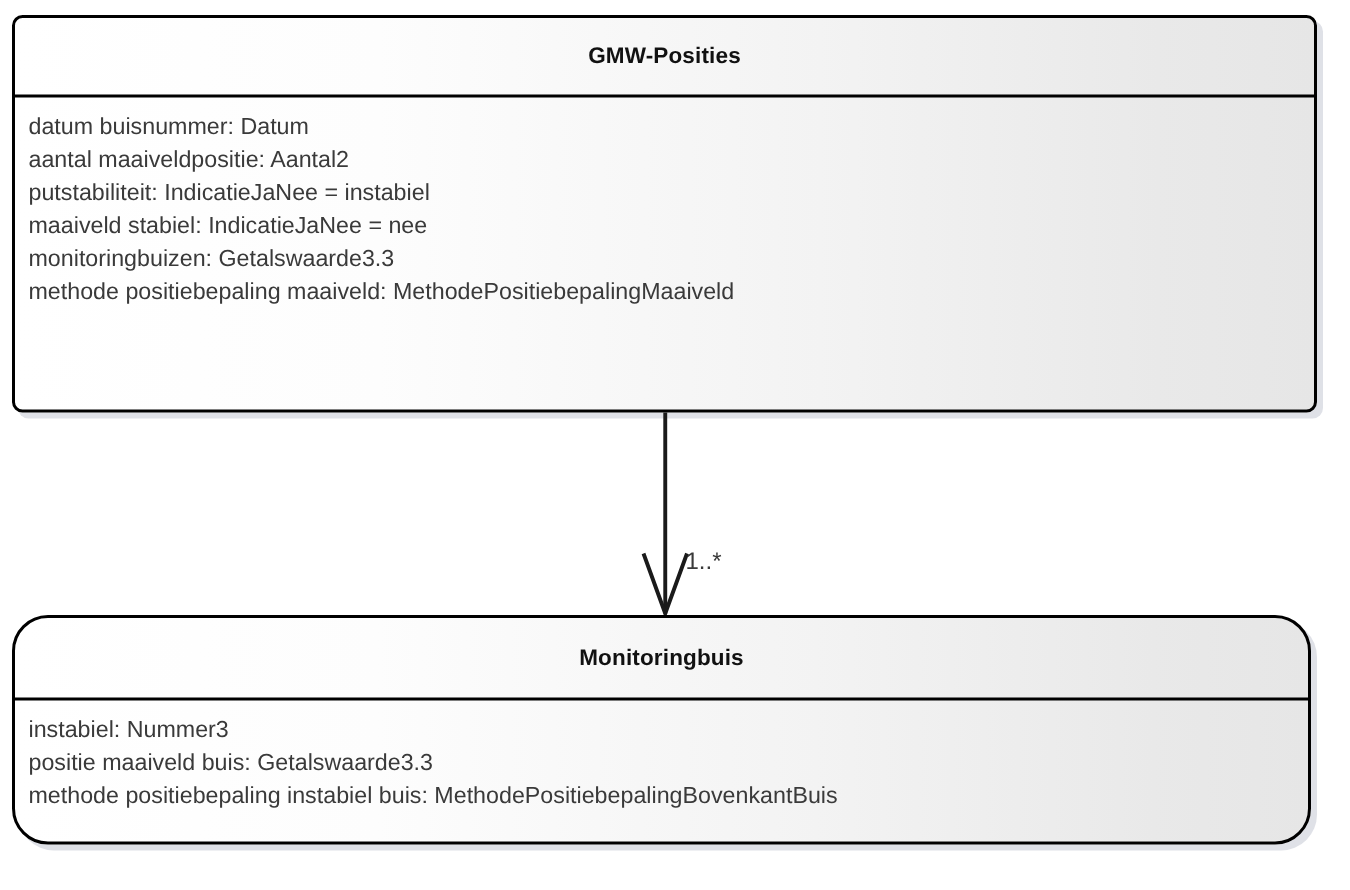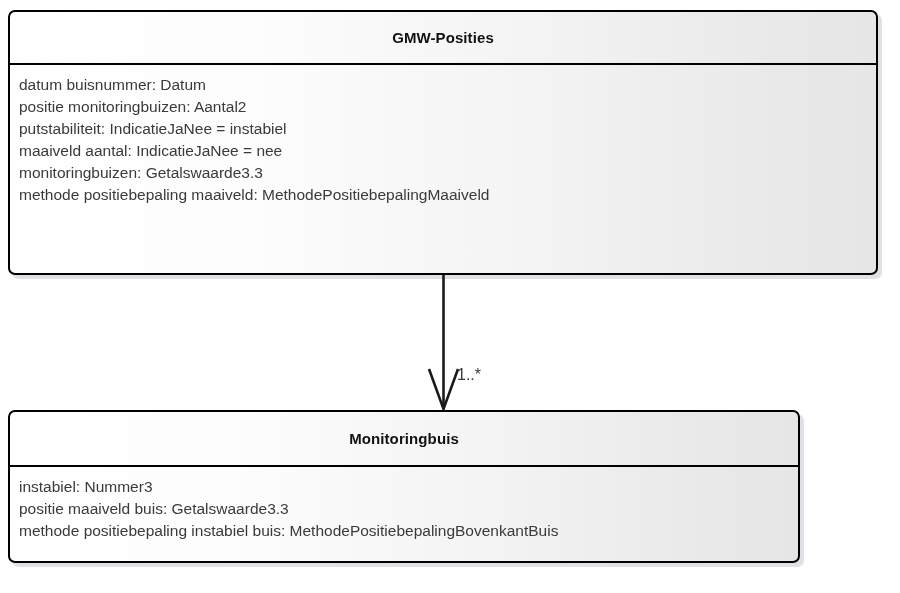--- a/index.html
+++ b/index.html
@@ -66,22 +66,23 @@
     left: 8px;
     top: 10px;
     width: 870px;
     height: 265px;
   }
   #class-gmw-posities .uml-header { height: 53px; }
 
   #class-monitoringbuis {
     left: 8px;
     top: 410px;
-    width: 792px;
+    width: 866px;
     height: 153px;
+    border-radius: 24px;
   }
   #class-monitoringbuis .uml-header { height: 55px; }
 
   
   #association-connector {
     position: absolute;
     left: 0;
     top: 0;
     width: 900px;
     height: 593px;
@@ -100,23 +101,23 @@
 </style>
 </head>
 <body>
 
 <div id="diagram-canvas">
 
   <div class="uml-class" id="class-gmw-posities">
     <div class="uml-header">GMW-Posities</div>
     <div class="uml-attributes">
       <div class="uml-attr">datum buisnummer: Datum</div>
-      <div class="uml-attr">positie monitoringbuizen: Aantal2</div>
+      <div class="uml-attr">aantal maaiveldpositie: Aantal2</div>
       <div class="uml-attr">putstabiliteit: IndicatieJaNee = instabiel</div>
-      <div class="uml-attr">maaiveld aantal: IndicatieJaNee = nee</div>
+      <div class="uml-attr">maaiveld stabiel: IndicatieJaNee = nee</div>
       <div class="uml-attr">monitoringbuizen: Getalswaarde3.3</div>
       <div class="uml-attr">methode positiebepaling maaiveld: MethodePositiebepalingMaaiveld</div>
     </div>
   </div>
 
   <svg id="association-connector" viewBox="0 0 900 593" width="900" height="593">
     <line x1="443.5" y1="275" x2="443.5" y2="409" stroke="#1a1a1a" stroke-width="2.6"></line>
     <polyline points="429,369 443.5,409 458,369" fill="none" stroke="#1a1a1a" stroke-width="2.6" stroke-linecap="butt" stroke-linejoin="miter"></polyline>
   </svg>
 

